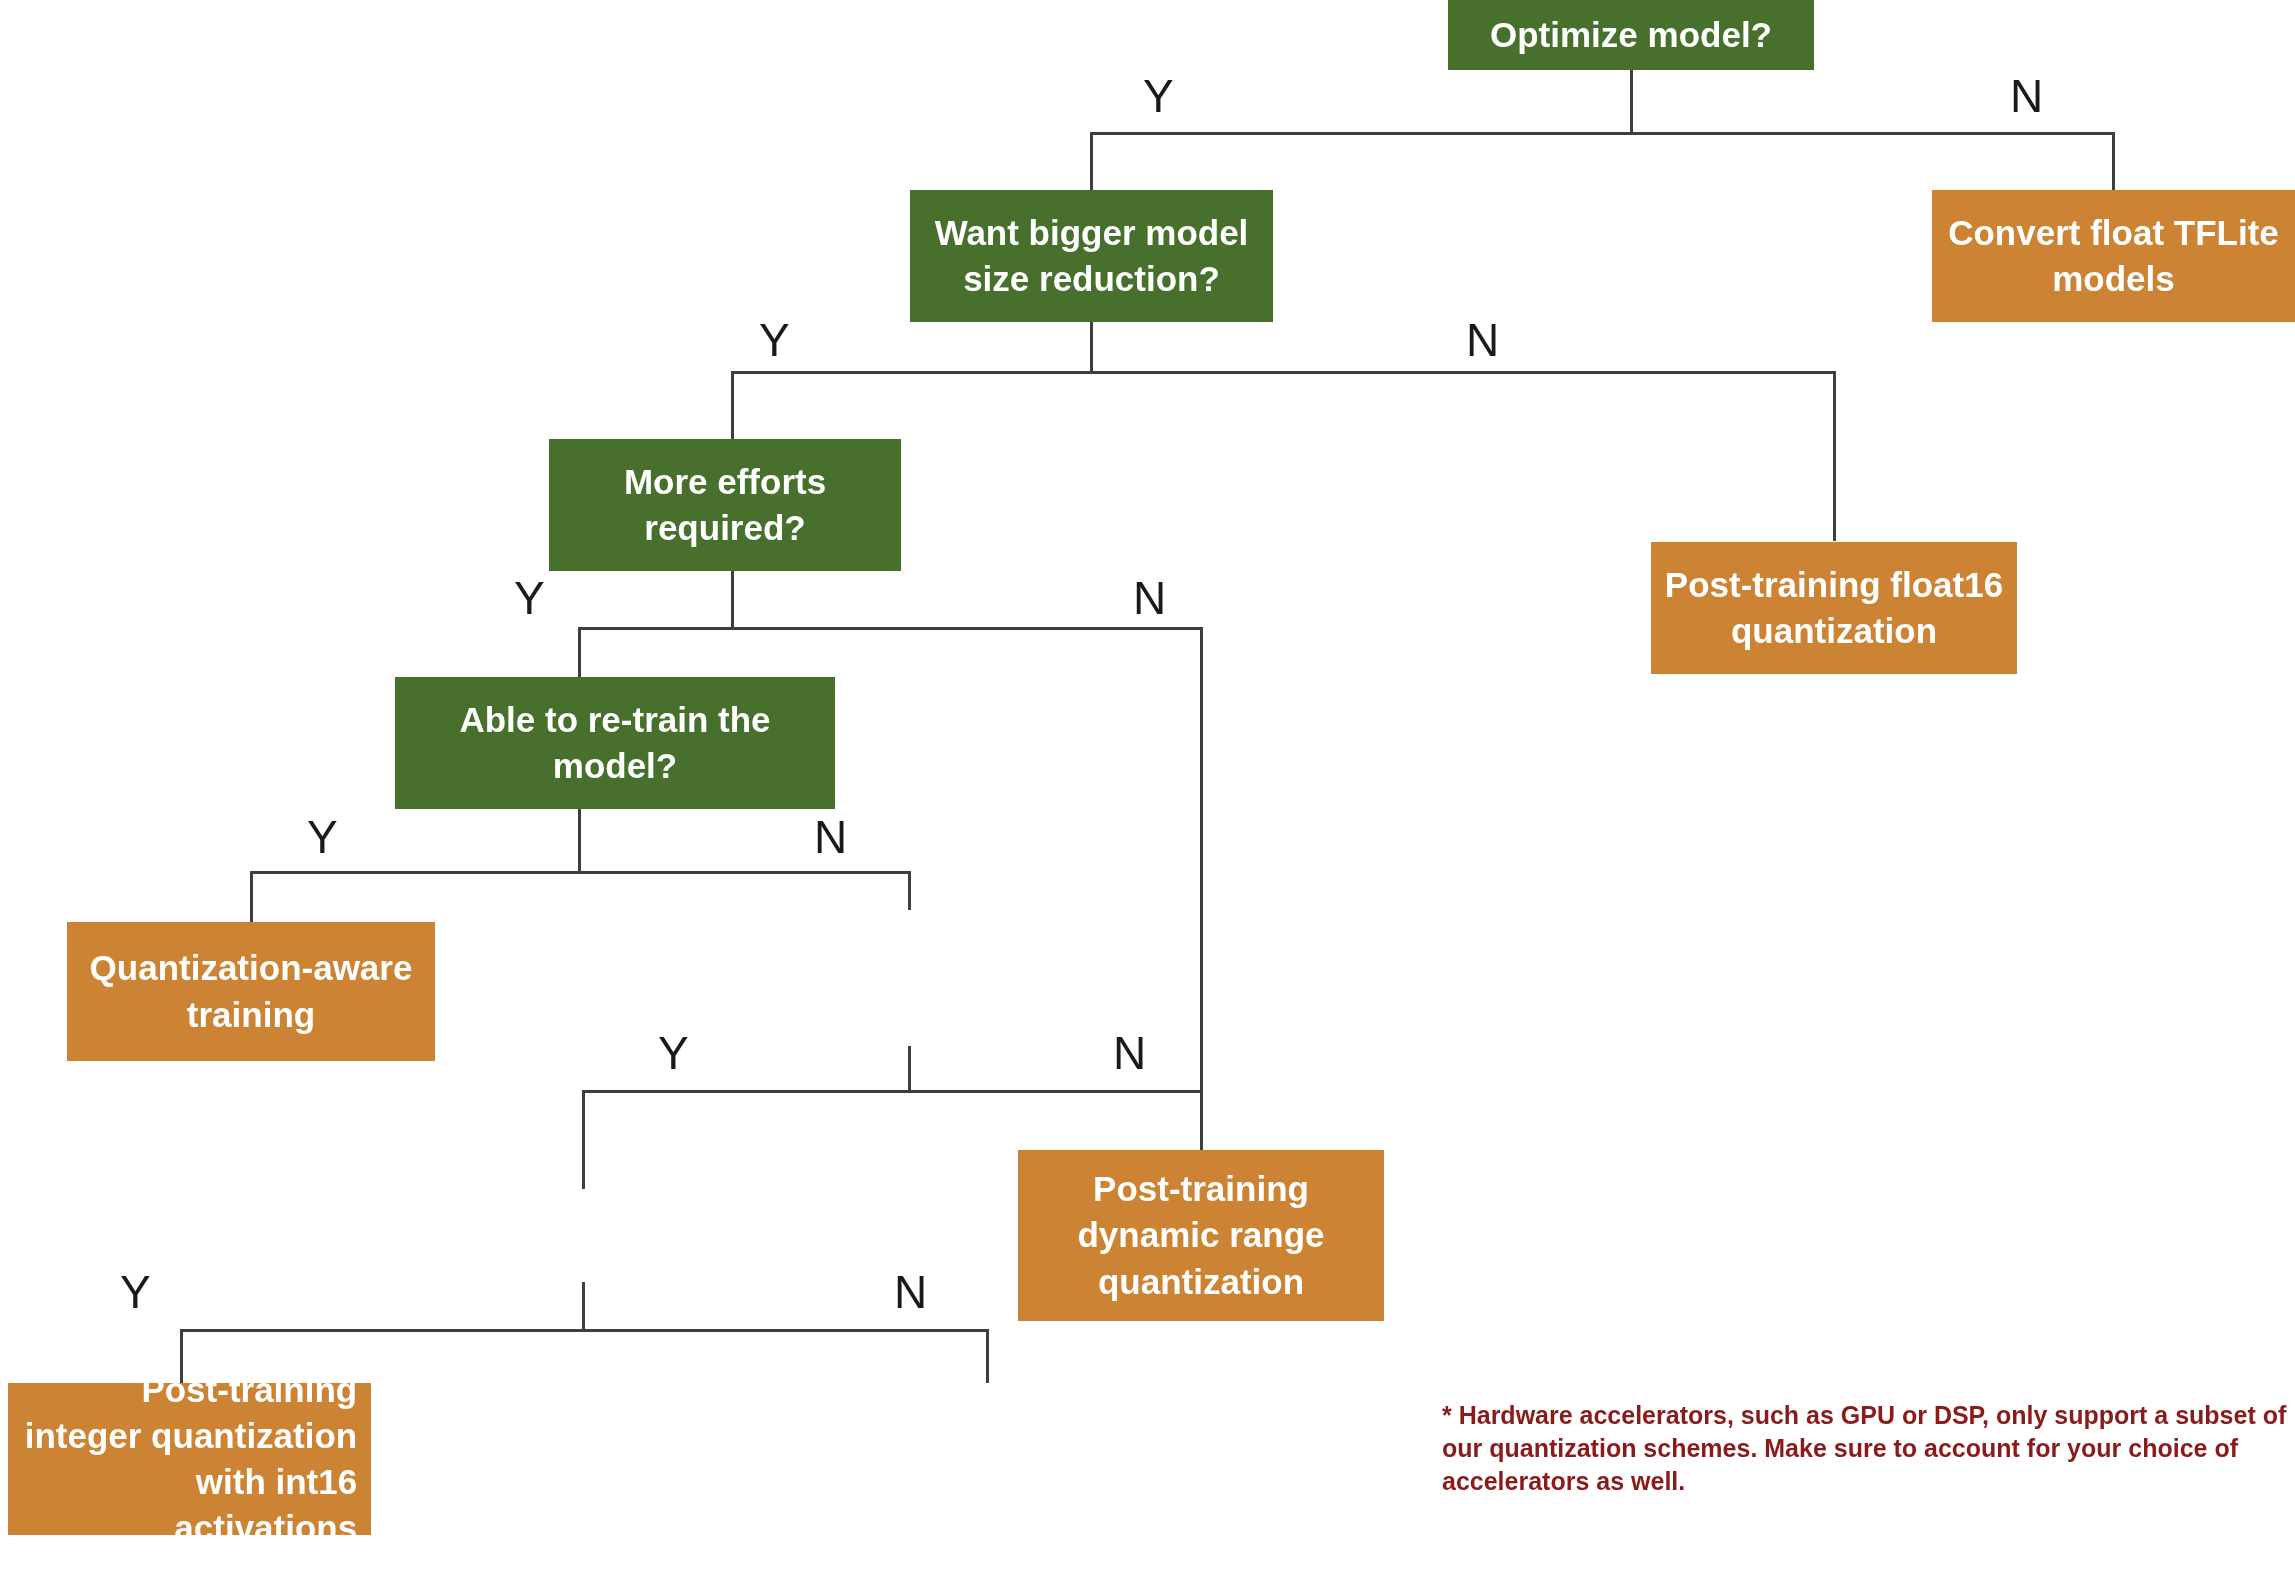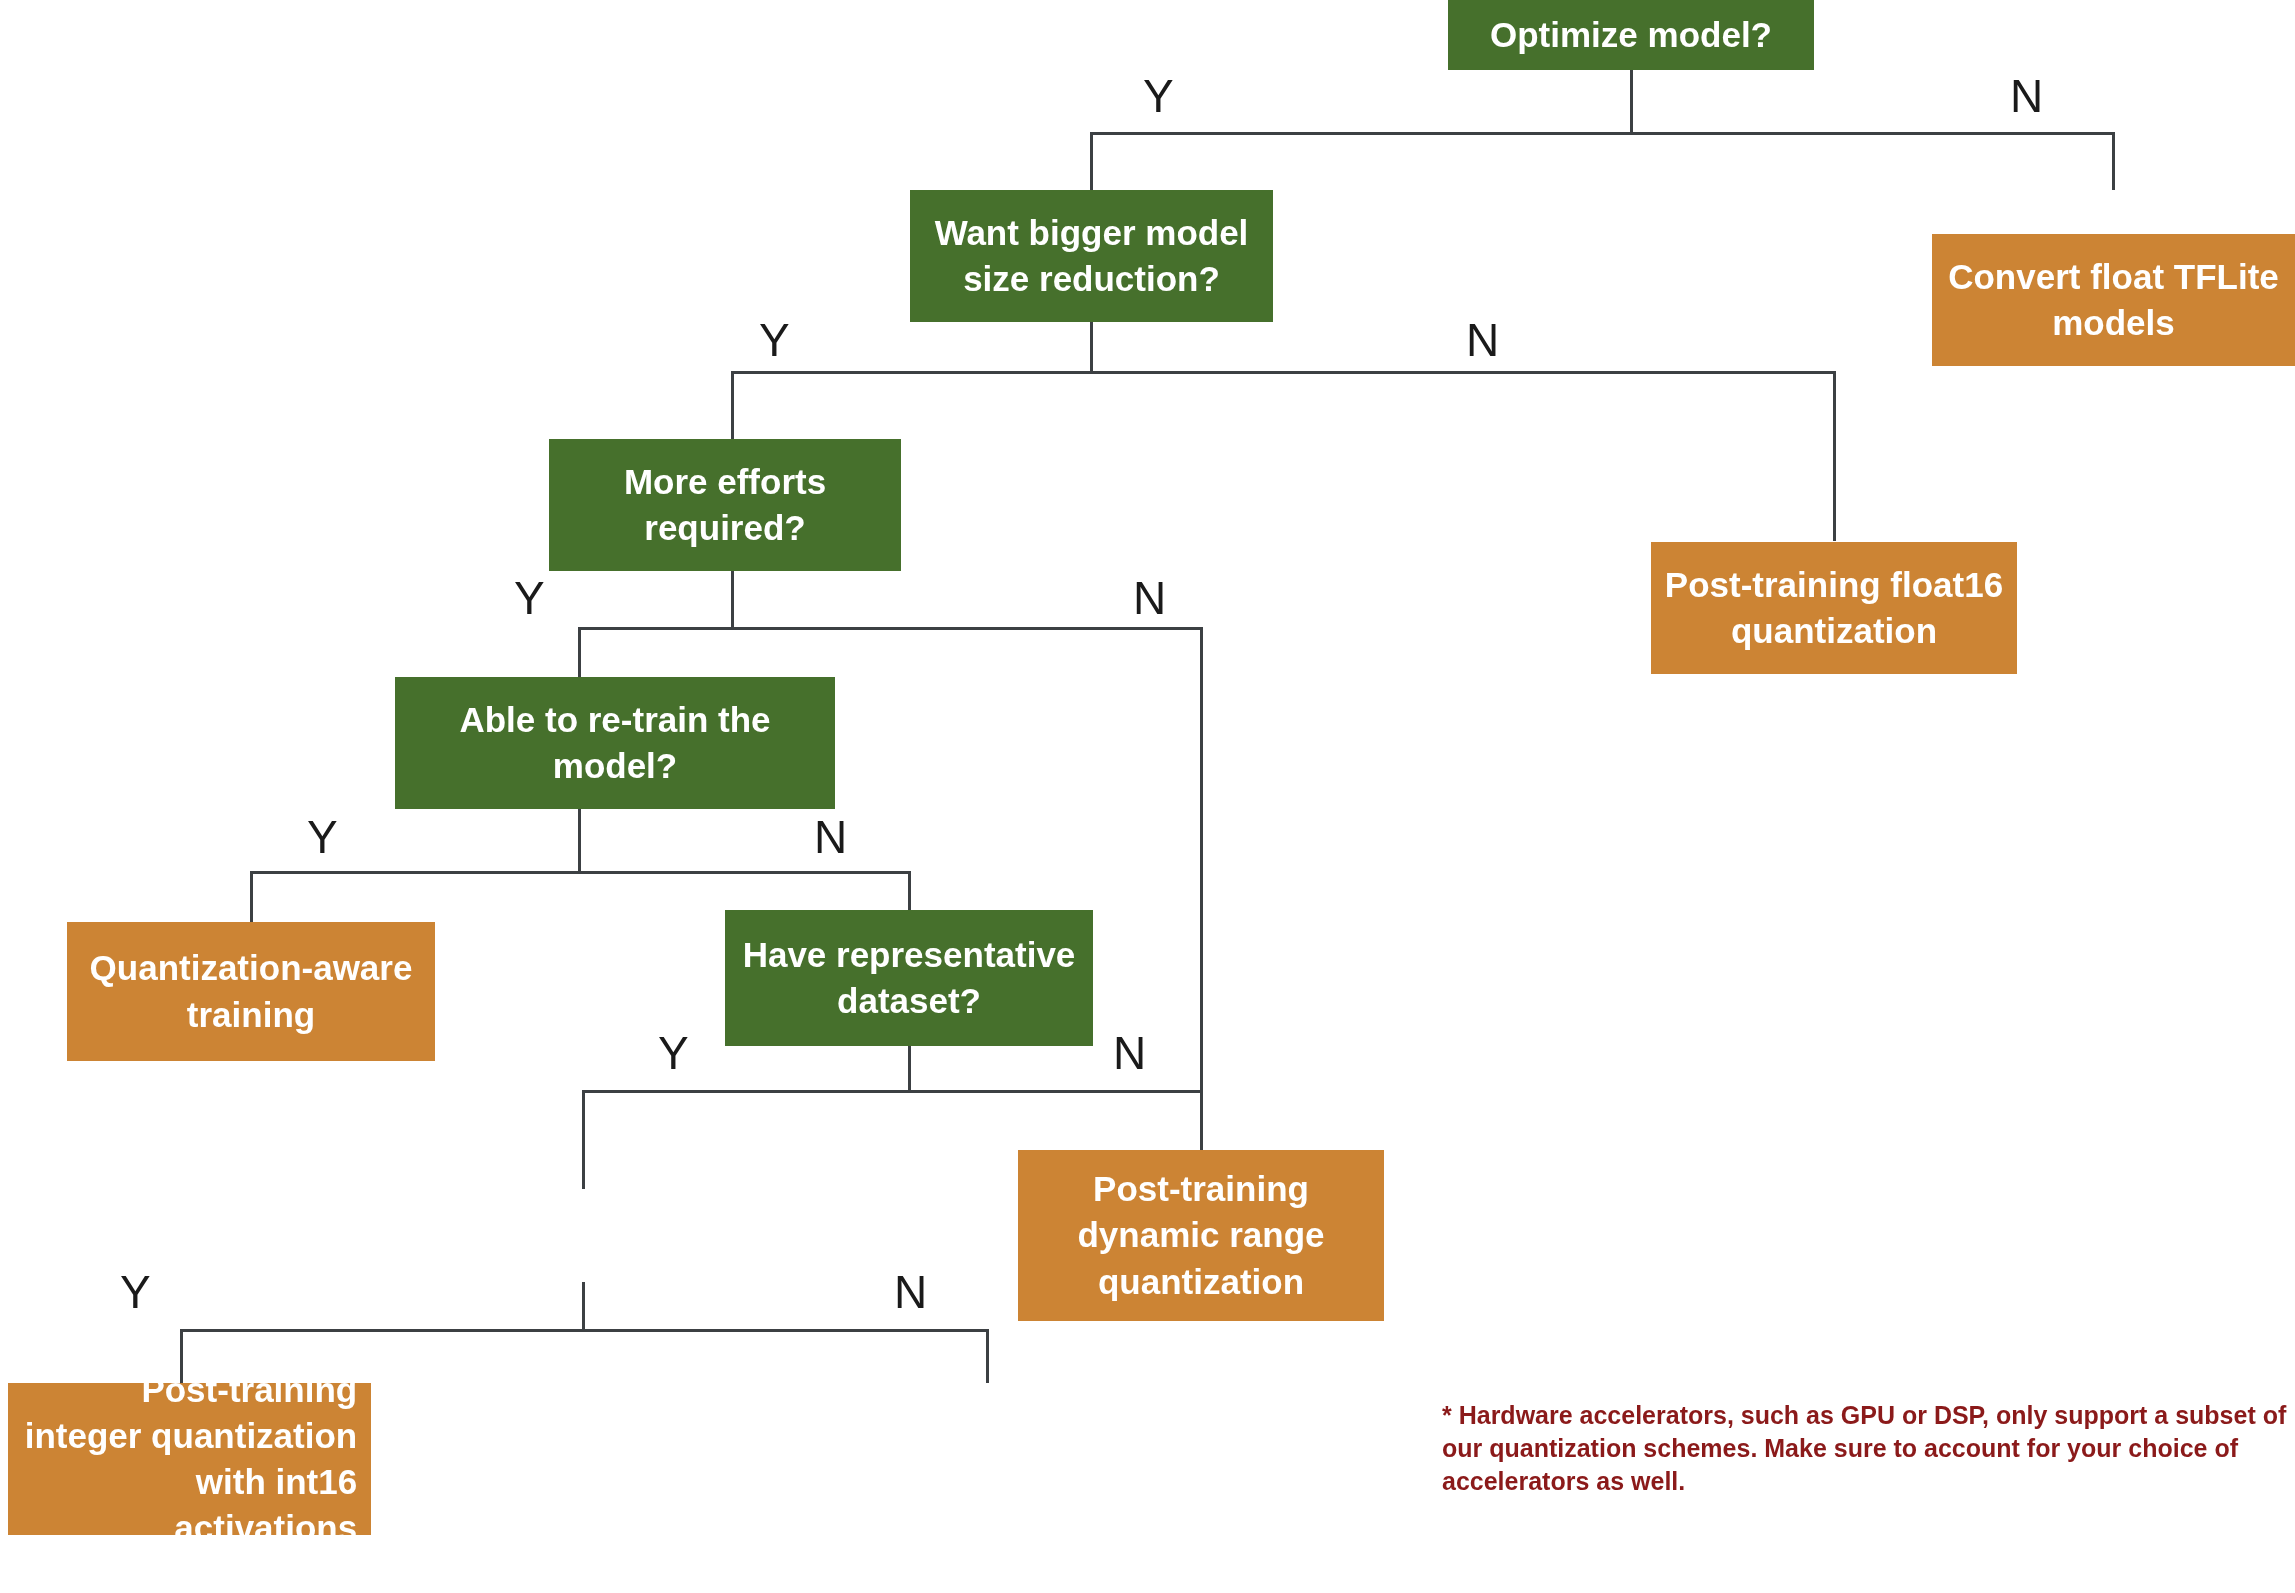--- a/index.html
+++ b/index.html
@@ -92,43 +92,40 @@
   <div class="branch" style="left:894px;  top:1265px;">N</div>
 
   <div class="node decision" style="left:1448px; top:0;     width:366px; height:70px;">
     <span>Optimize model?</span>
   </div>
 
   <div class="node decision" style="left:910px;  top:190px; width:363px; height:132px;">
     <span>Want bigger model size reduction?</span>
   </div>
 
-  <div class="node outcome" style="left:1932px; top:190px; width:363px; height:132px;margin-top:44px;">
+  <div class="node outcome" style="left:1932px; top:190px; width:363px; height:132px;">
     <span>Convert float TFLite models</span>
   </div>
 
   <div class="node decision" style="left:549px;  top:439px; width:352px; height:132px;">
     <span>More efforts required?</span>
   </div>
 
   <div class="node outcome" style="left:1651px; top:542px; width:366px; height:132px;">
     <span>Post-training float16 quantization</span>
   </div>
 
   <div class="node decision" style="left:395px;  top:677px; width:440px; height:132px;">
     <span>Able to re-train the model?</span>
   </div>
 
   <div class="node outcome" style="left:67px;   top:922px; width:368px; height:139px;">
     <span>Quantization-aware training</span>
   </div>
 
-  <div class="node decision" style="left:725px;  top:910px; width:368px; height:136px;">
-    <span>Have representative dataset?</span>
-  </div>
 
 
   <div class="node outcome" style="left:1018px; top:1150px; width:366px; height:171px;">
     <span>Post-training dynamic range quantization</span>
   </div>
 
   <div class="node outcome" style="left:8px;      top:1383px; width:363px; height:152px;text-align:right;">
     <span>Post-training integer quantization with int16 activations</span>
   </div>
 

